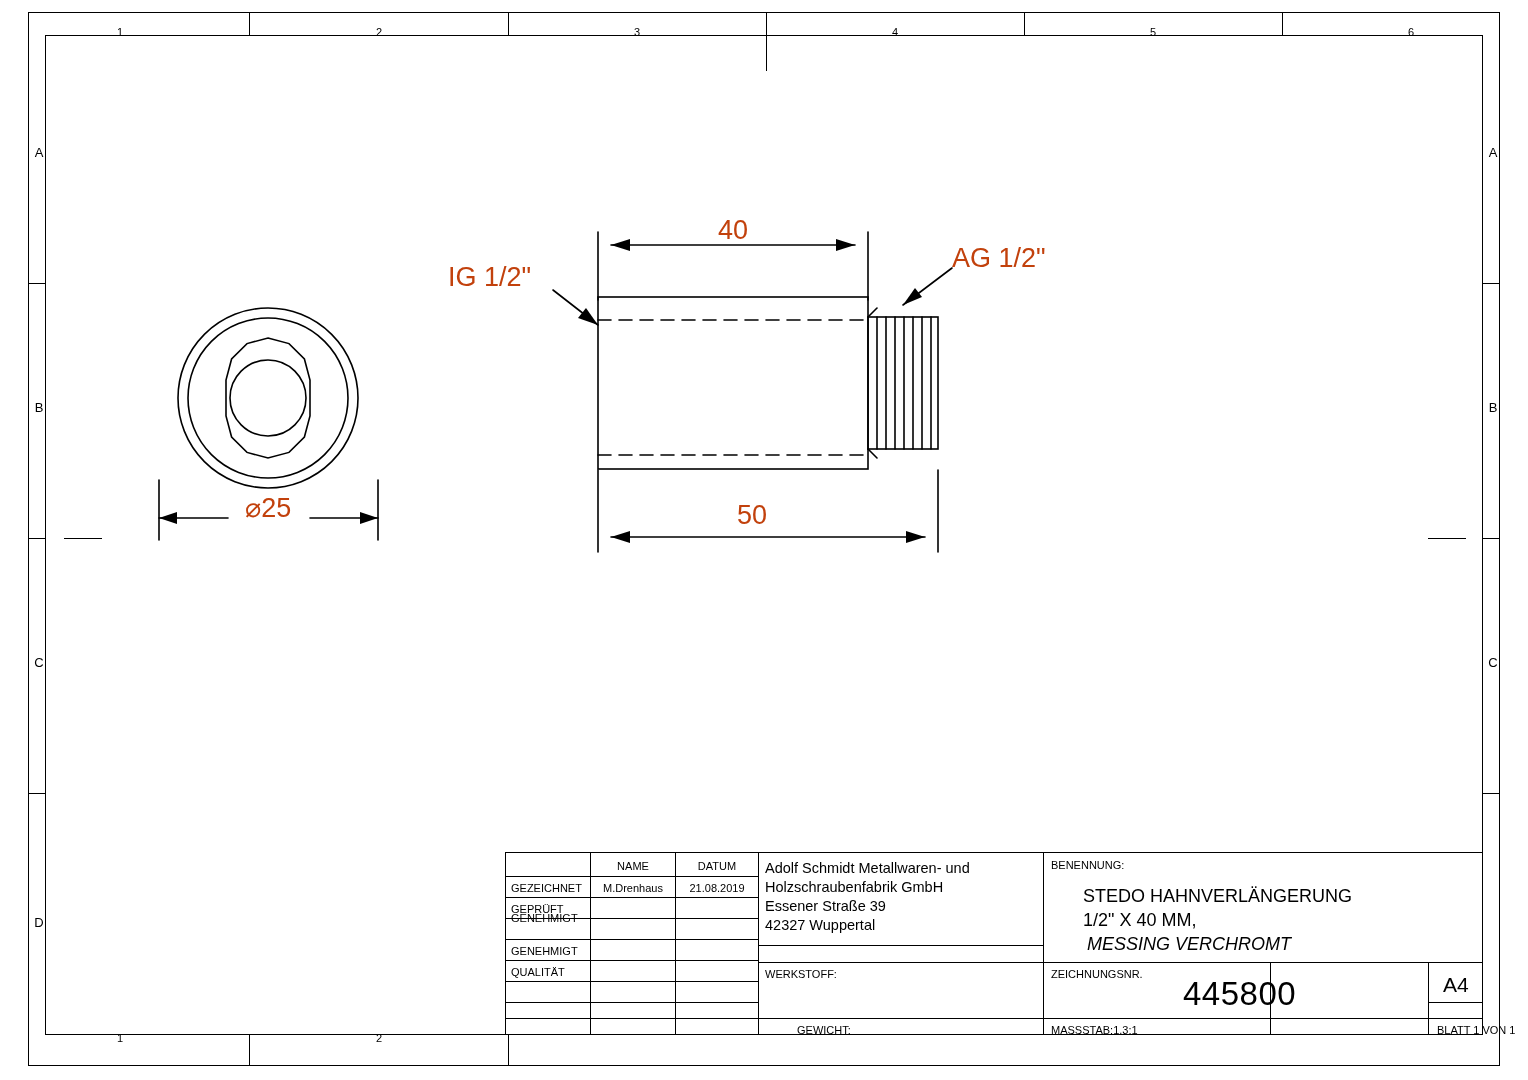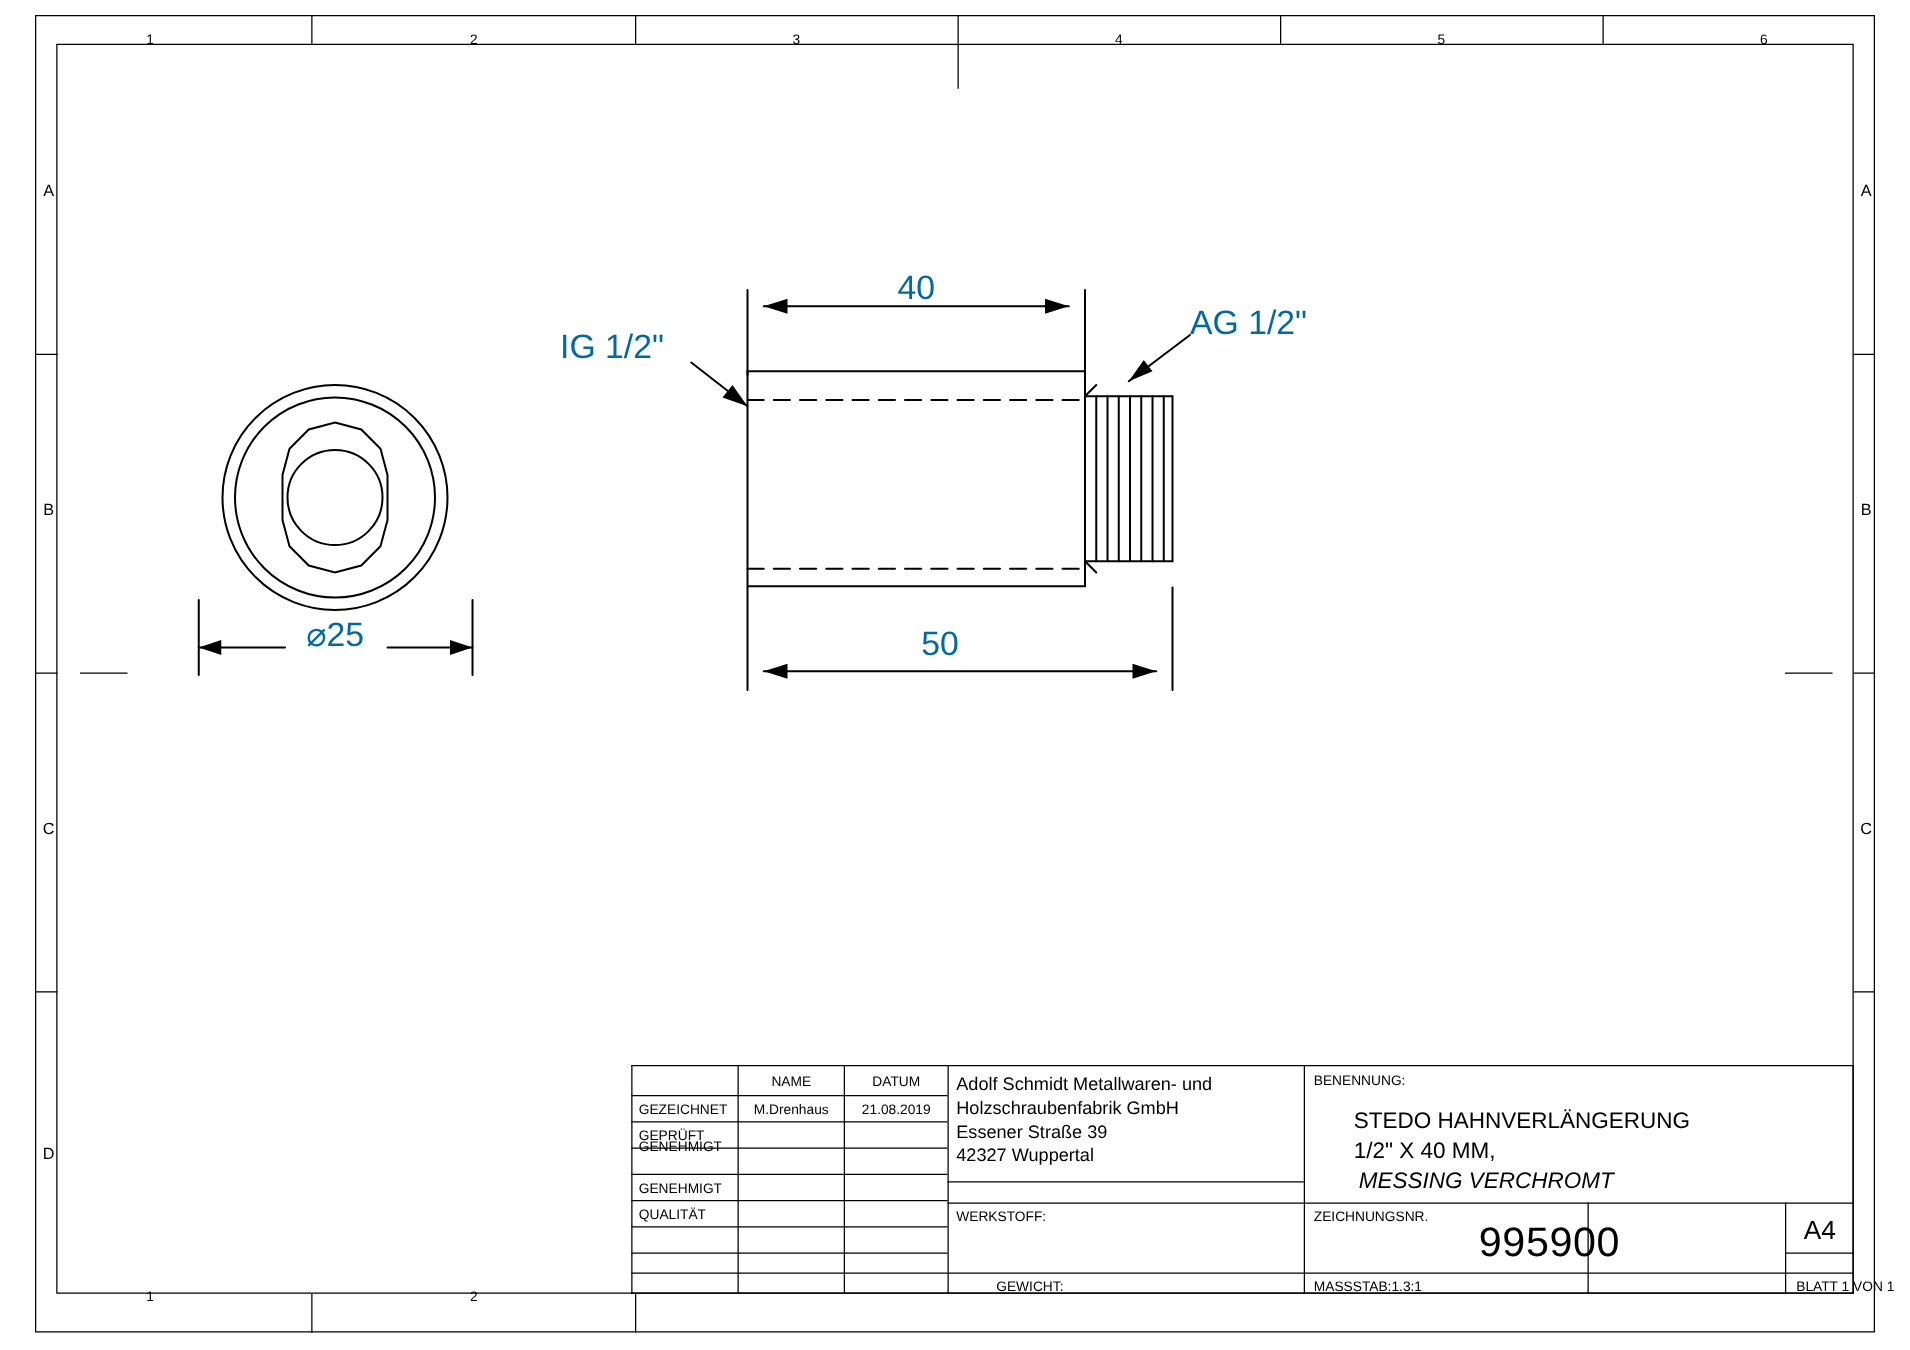--- a/index.html
+++ b/index.html
@@ -64,21 +64,21 @@
   #drawing {
     position: absolute;
     left: 0; top: 0;
     width: 1528px; height: 1080px;
     pointer-events: none;
   }
   
   .dim-text {
     position: absolute;
     font-family: "Liberation Sans", sans-serif;
-    color: #0369a1;
+    color: #c2410c;
     white-space: nowrap;
   }
   .t-40   { left: 718px;  top: 215px; font-size: 27px; }
   .t-50   { left: 737px;  top: 500px; font-size: 27px; }
   .t-dia  { left: 245px;  top: 492px; font-size: 27px; }
   .t-ig   { left: 448px;  top: 262px; font-size: 27px; }
   .t-ag   { left: 952px;  top: 243px; font-size: 27px; }
 
   
   #titleblock {
@@ -308,21 +308,21 @@
     <div class="tb-cell" style="left:256px; top:134px;"></div>
     <div class="tb-cell" style="left:244px; top:170px;margin-left:44px;">GEWICHT:</div>
     <div class="tb-cell" style="left:360px; top:170px;"></div>
 
     <div class="tb-cell benennung-label" style="left:542px; top:5px;">BENENNUNG:</div>
     <div class="benennung-text" style="left:578px; top:32px;">STEDO HAHNVERLÄNGERUNG</div>
     <div class="benennung-text" style="left:578px; top:56px;">1/2" X 40 MM,</div>
     <div class="benennung-text" style="left:582px; top:80px;font-style:italic;">MESSING VERCHROMT</div>
 
     <div class="tb-cell" style="left:542px; top:114px;">ZEICHNUNGSNR.</div>
-    <div class="drawno" style="left:678px; top:123px;">995900</div>
+    <div class="drawno" style="left:678px; top:123px;">445800</div>
 
     <div class="a4" style="left:938px; top:121px;">A4</div>
 
     <div class="tb-cell" style="left:542px; top:170px;">MASSSTAB:1.3:1</div>
     <div class="tb-cell" style="left:928px; top:170px;">BLATT 1 VON 1</div>
   </div>
 
 </div>
 
 </body></html>

